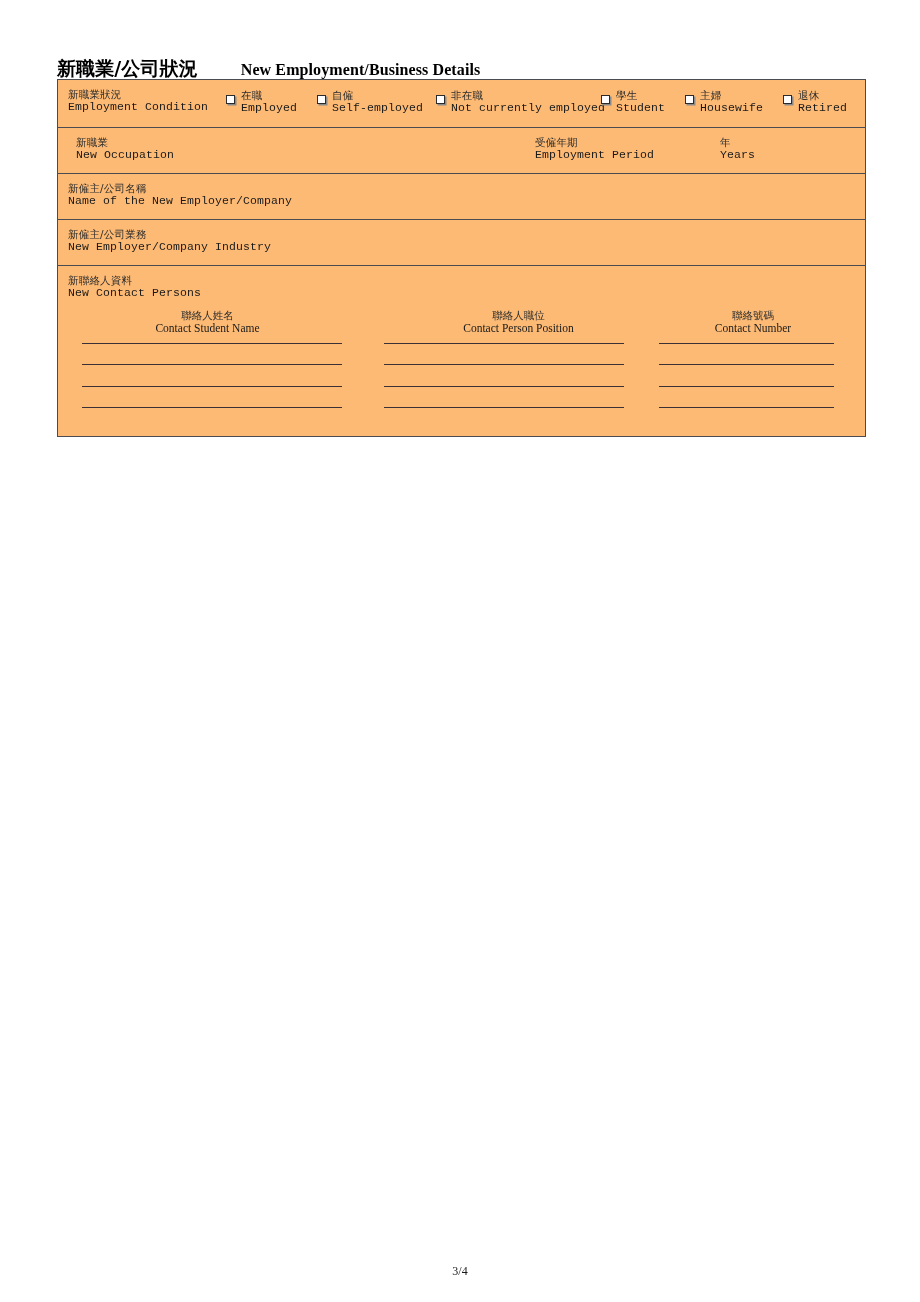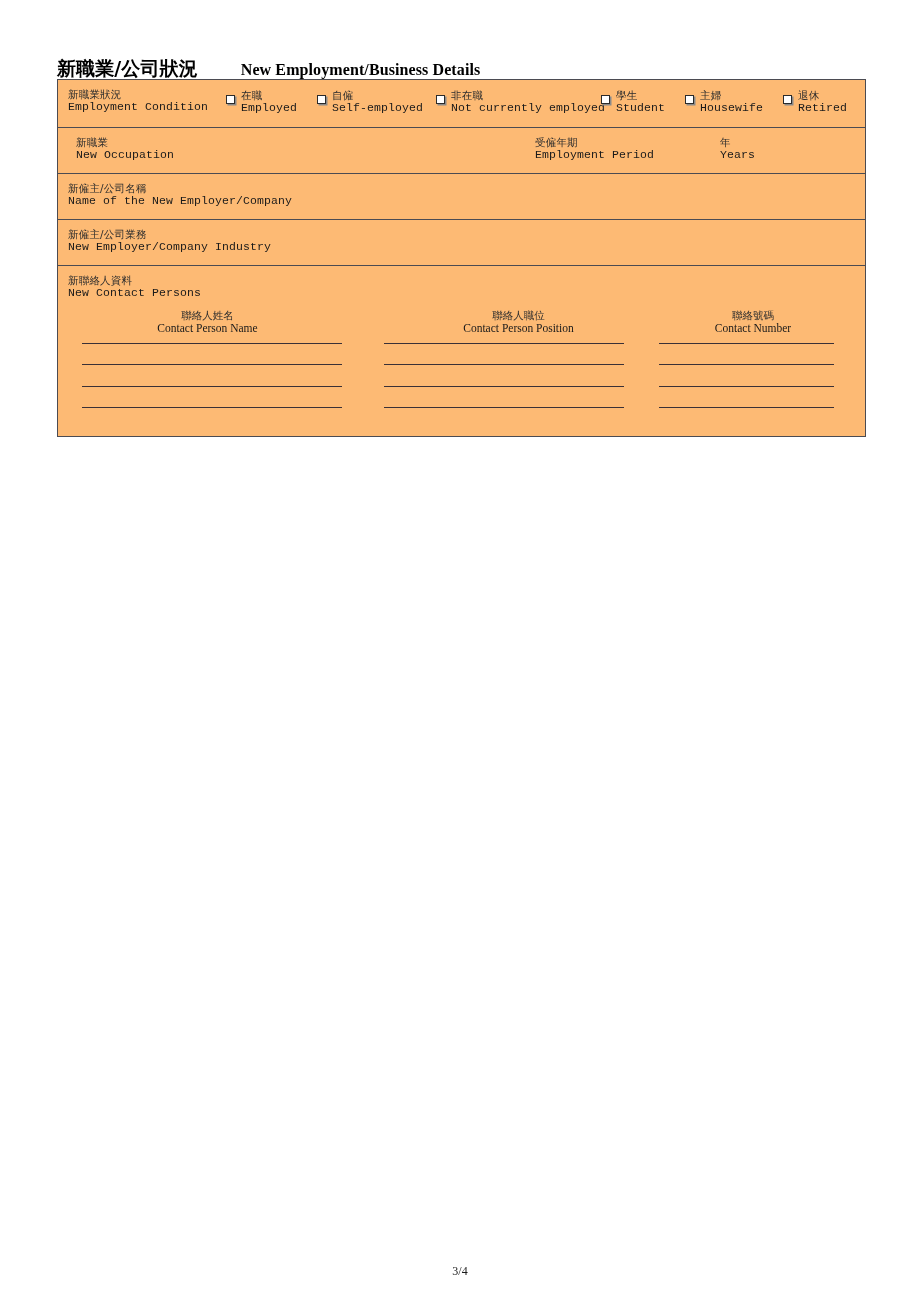--- a/index.html
+++ b/index.html
@@ -266,21 +266,21 @@
     </div>
 
     <div class="form-row row-contact-persons last">
       <div class="label-block lbl-contact-persons">
         <span class="zh">新聯絡人資料</span>
         <span class="en">New Contact Persons</span>
       </div>
 
       <div class="contact-col-header cch-0">
         <span class="zh">聯絡人姓名</span>
-        <span class="en">Contact Person Name</span>
+        <span class="en">Contact Student Name</span>
       </div>
       <div class="contact-col-header cch-1">
         <span class="zh">聯絡人職位</span>
         <span class="en">Contact Person Position</span>
       </div>
       <div class="contact-col-header cch-2">
         <span class="zh">聯絡號碼</span>
         <span class="en">Contact Number</span>
       </div>
 

